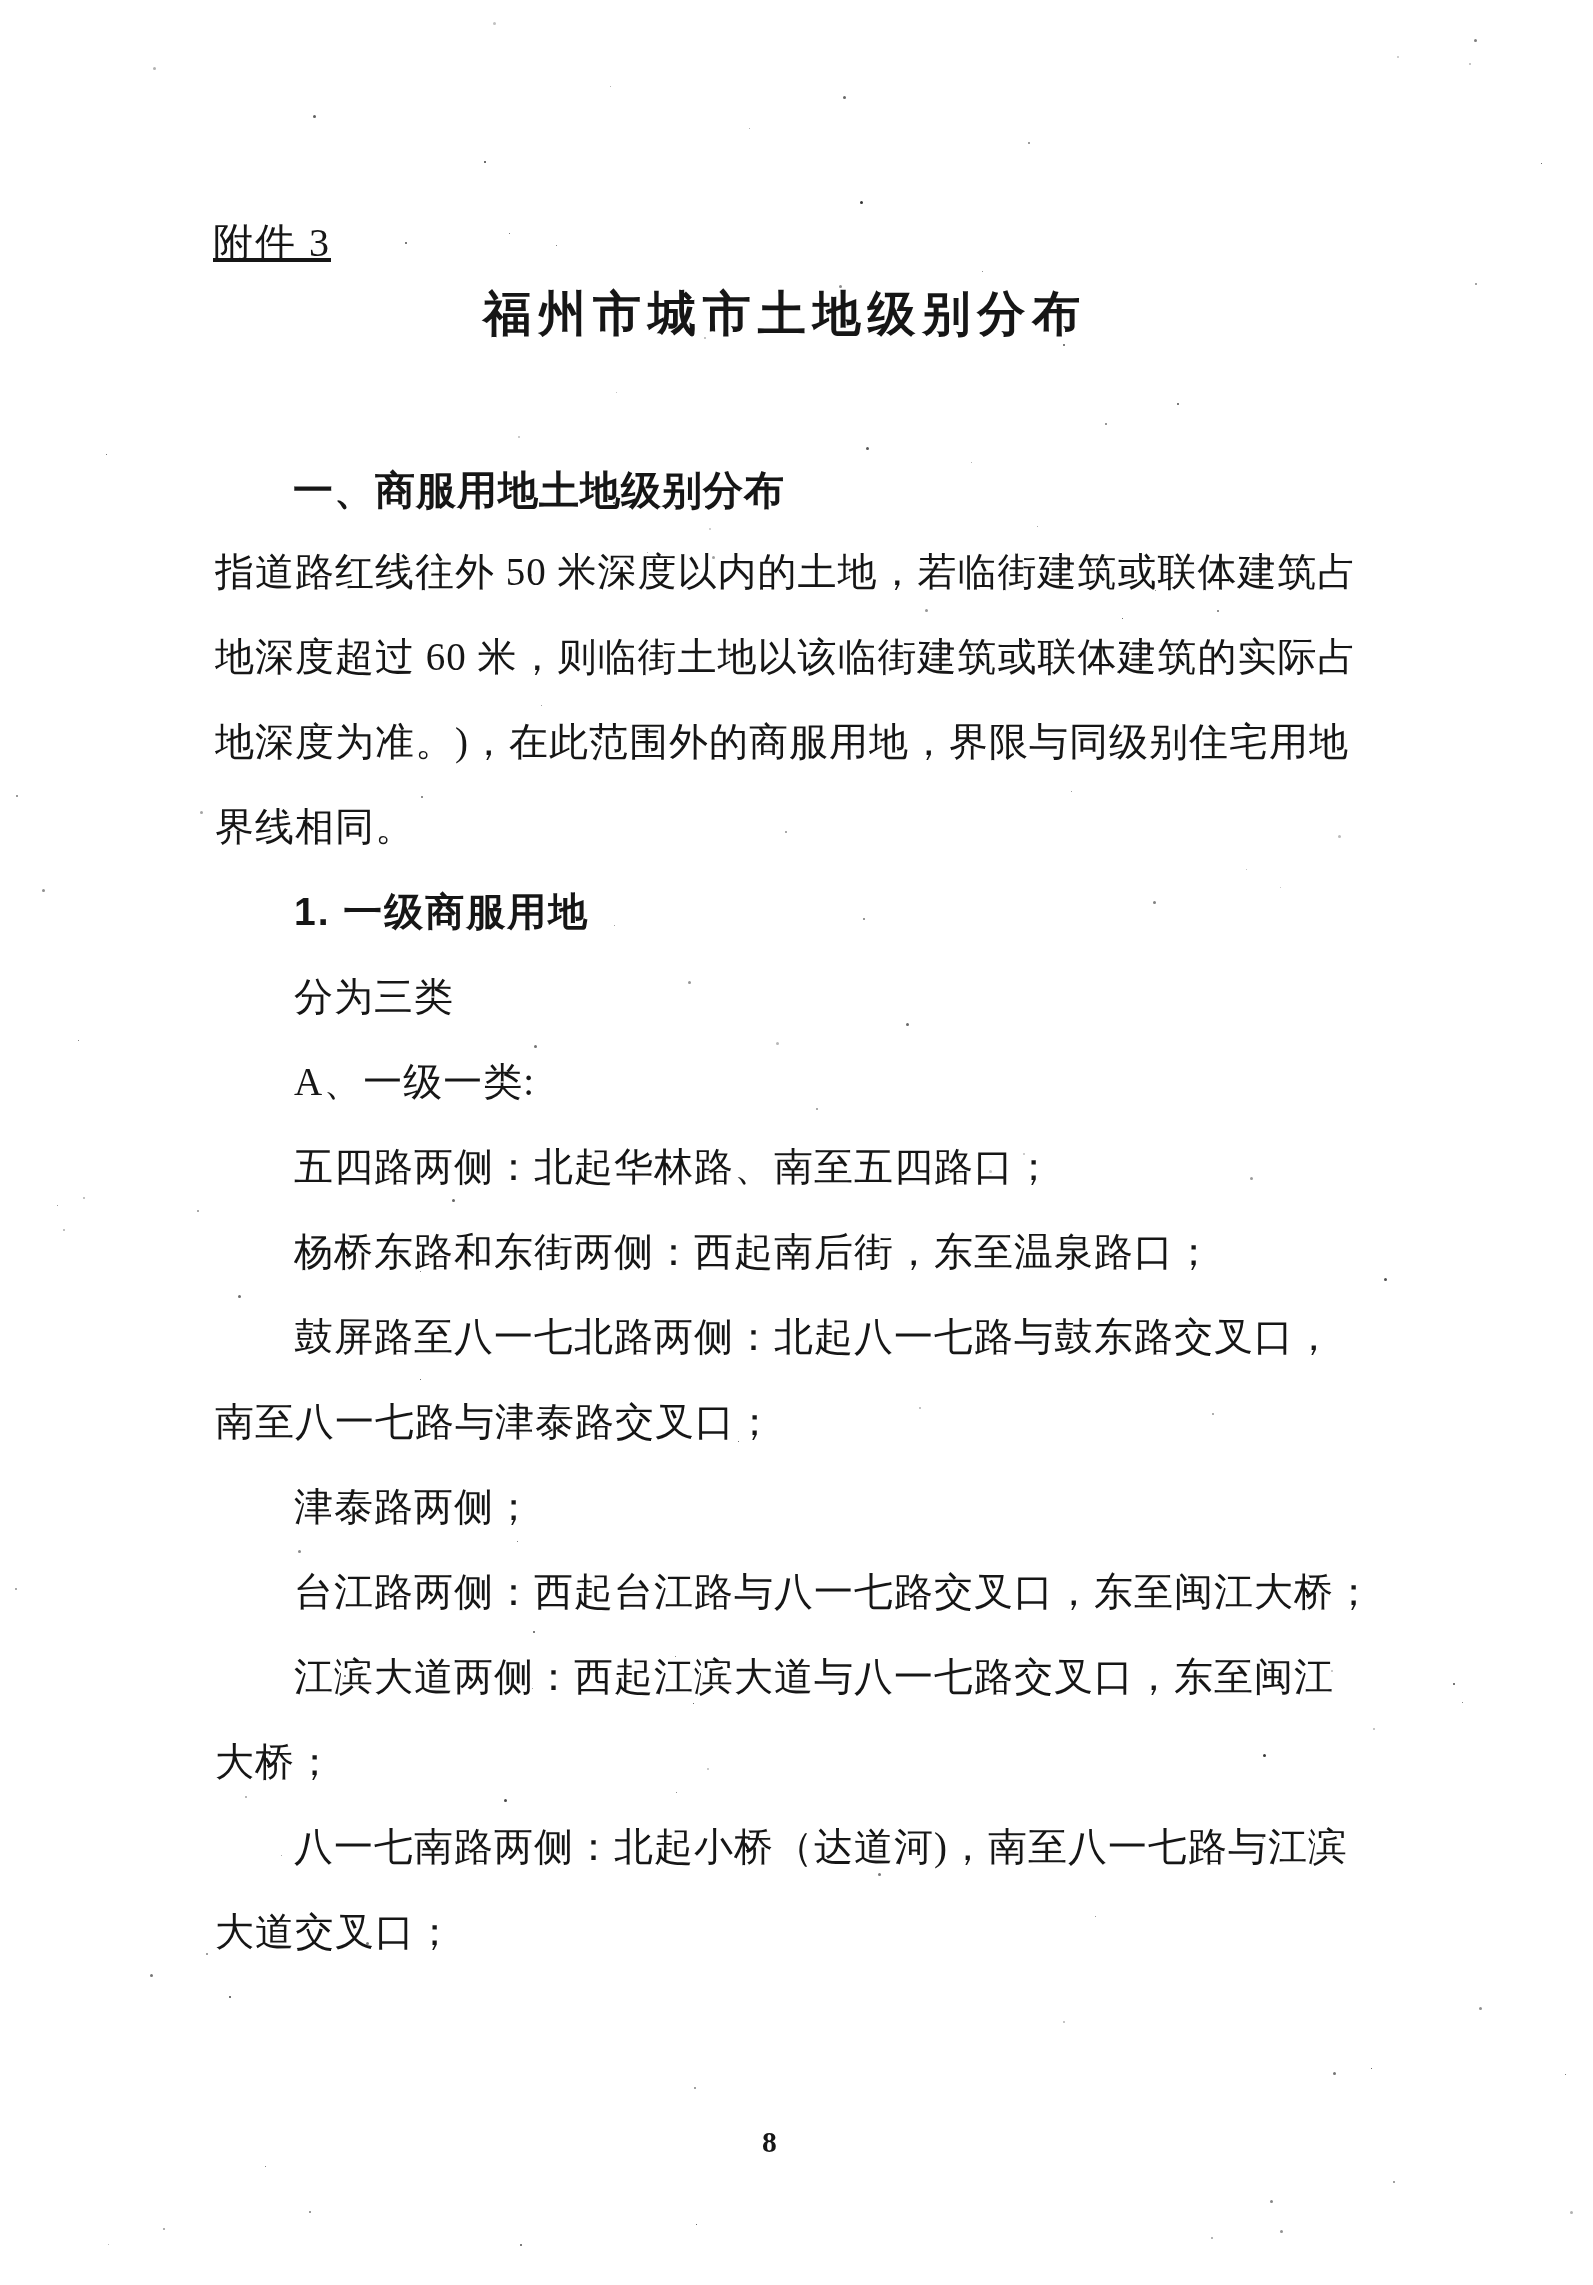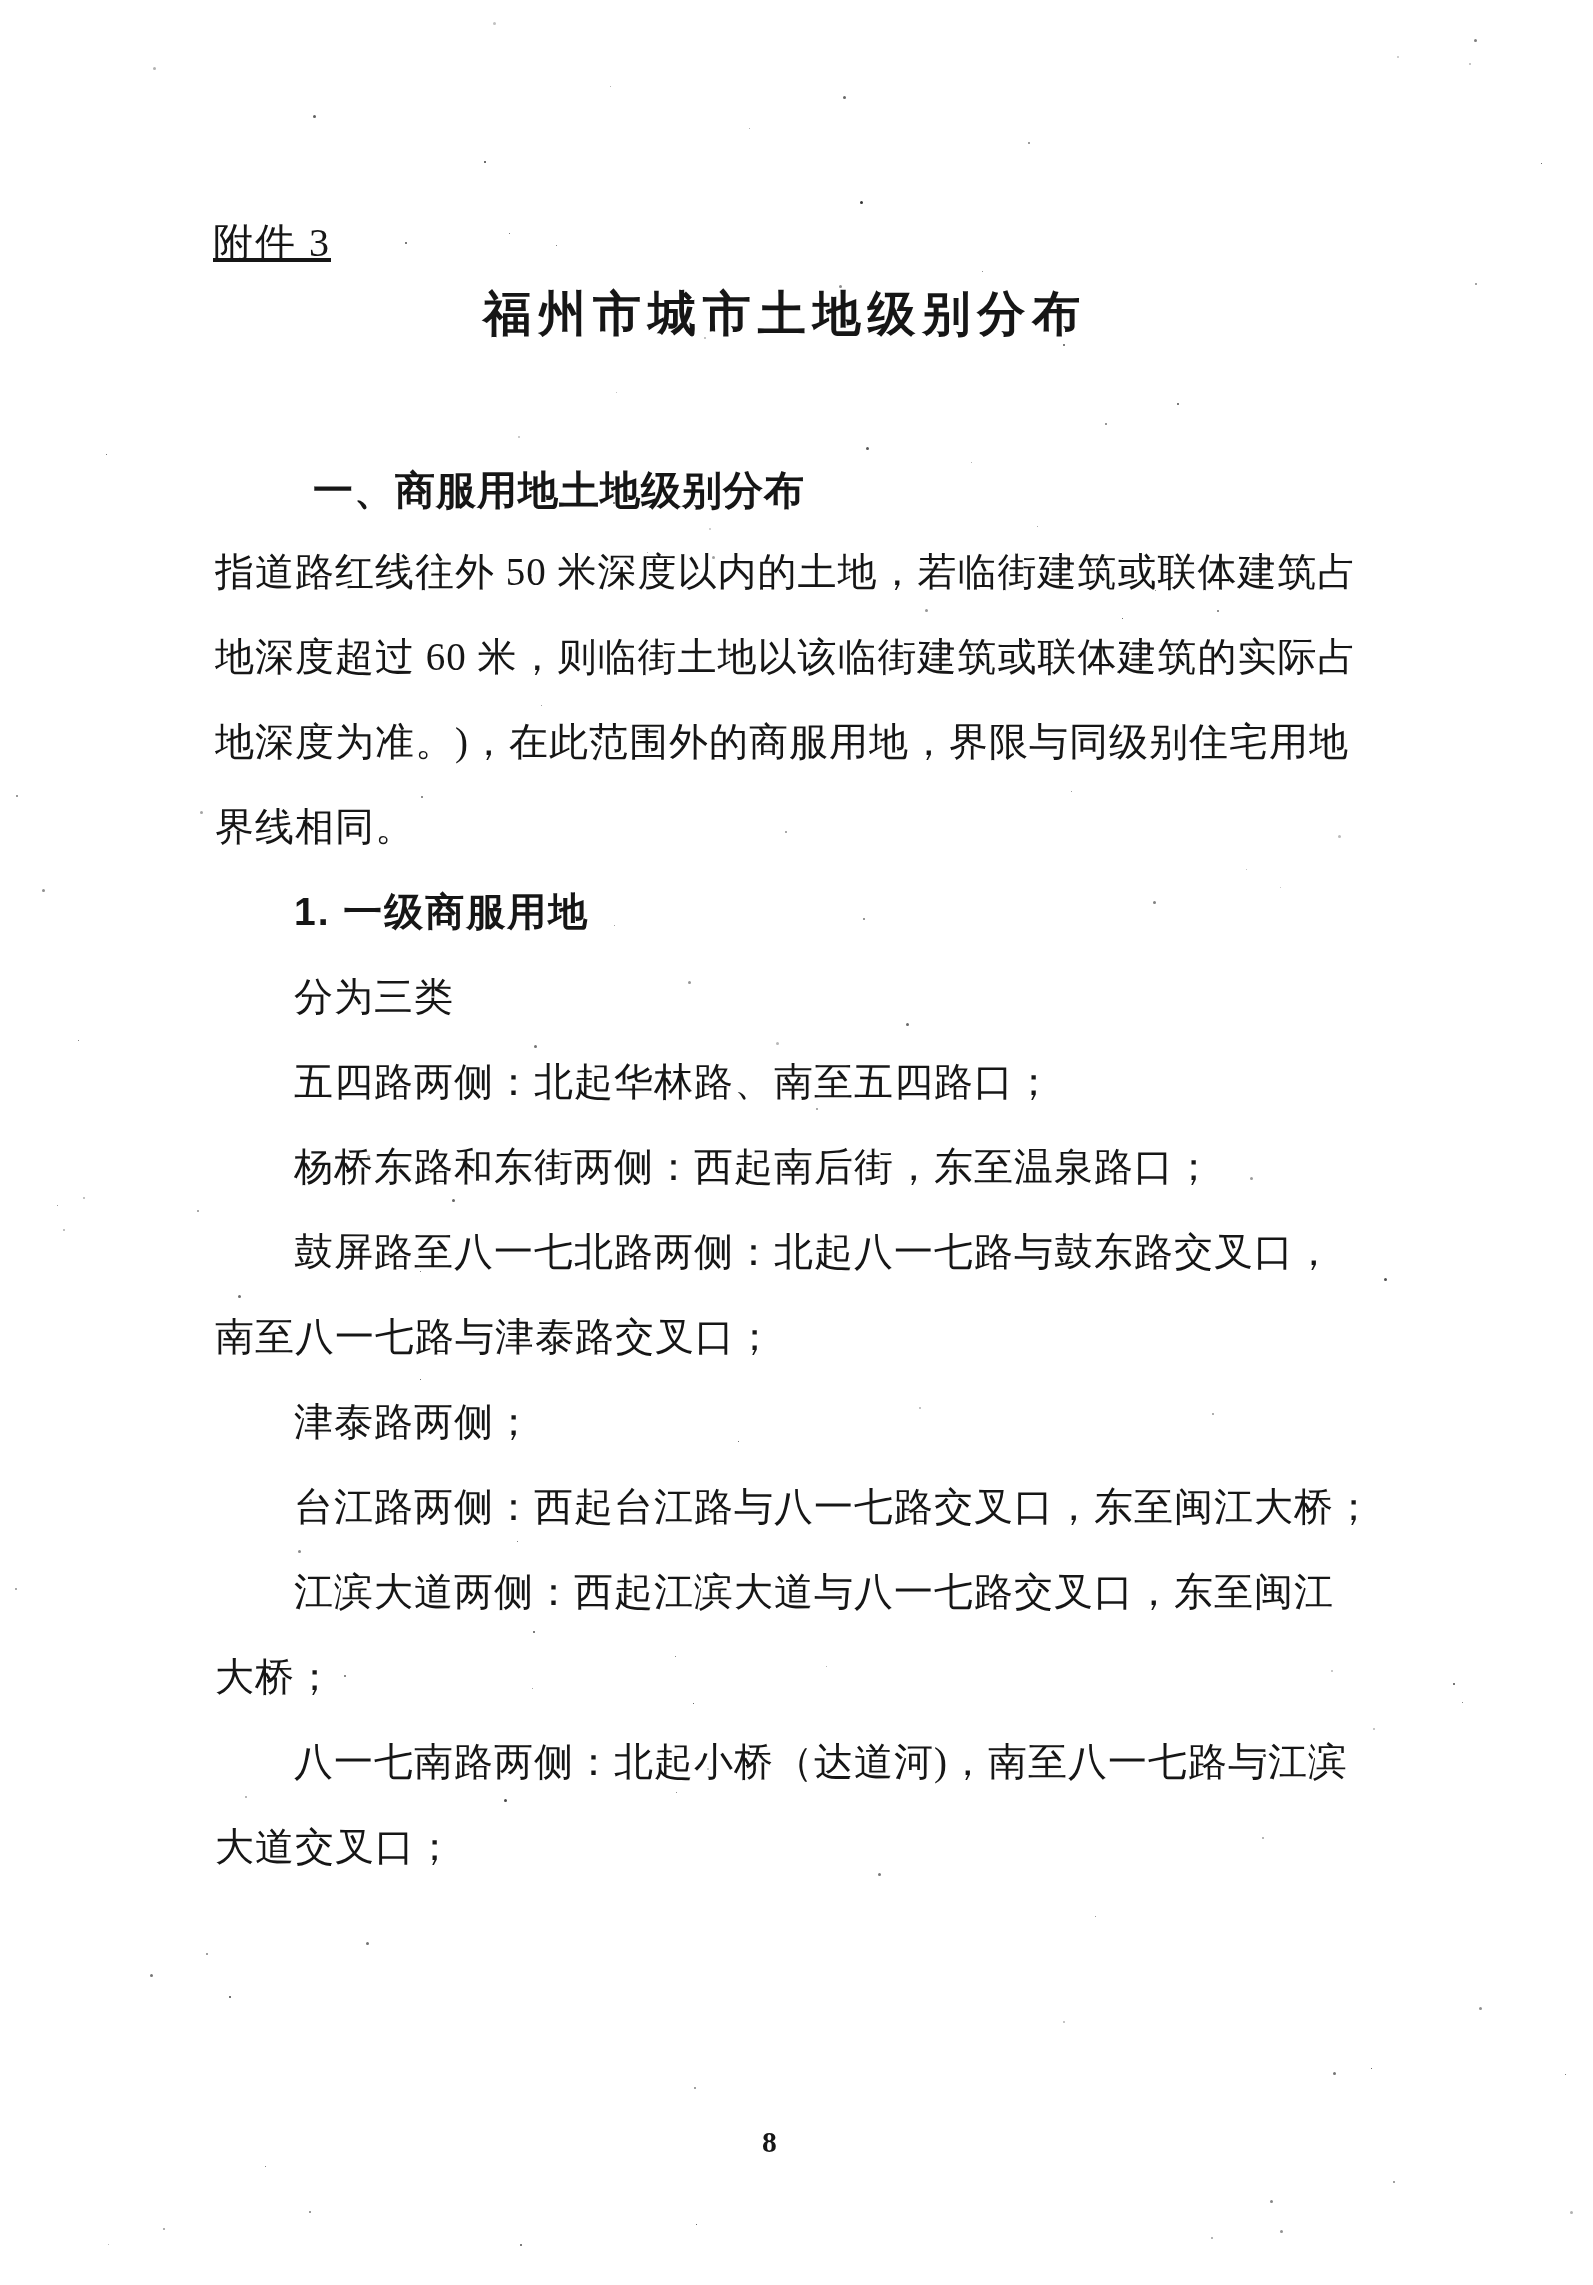--- a/index.html
+++ b/index.html
@@ -41,21 +41,20 @@
   }
   .section-heading {
     position: absolute;
     left: 293px;
     top: 463px;
     font-family: "Liberation Sans", sans-serif;
     font-weight: bold;
     font-size: 40px;
     letter-spacing: 1px;
     white-space: nowrap;
-    margin-left: 20px;
   }
   .body-lines {
     position: absolute;
     left: 215px;
     top: 529px;
     width: 1182px;
   }
   .line {
     height: 85px;
     line-height: 85px;
@@ -226,20 +225,21 @@
 
   <div class="section-heading">一、商服用地土地级别分布</div>
 
   <div class="body-lines" id="body-lines">
       <div class="line">指道路红线往外 50 米深度以内的土地，若临街建筑或联体建筑占</div>
       <div class="line">地深度超过 60 米，则临街土地以该临街建筑或联体建筑的实际占</div>
       <div class="line">地深度为准。)，在此范围外的商服用地，界限与同级别住宅用地</div>
       <div class="line">界线相同。</div>
       <div class="line indent bold">1. 一级商服用地</div>
       <div class="line indent">分为三类</div>
+      <div class="line indent">A、一级一类:</div>
       <div class="line indent">五四路两侧：北起华林路、南至五四路口；</div>
       <div class="line indent">杨桥东路和东街两侧：西起南后街，东至温泉路口；</div>
       <div class="line indent">鼓屏路至八一七北路两侧：北起八一七路与鼓东路交叉口，</div>
       <div class="line">南至八一七路与津泰路交叉口；</div>
       <div class="line indent">津泰路两侧；</div>
       <div class="line indent">台江路两侧：西起台江路与八一七路交叉口，东至闽江大桥；</div>
       <div class="line indent">江滨大道两侧：西起江滨大道与八一七路交叉口，东至闽江</div>
       <div class="line">大桥；</div>
       <div class="line indent">八一七南路两侧：北起小桥（达道河)，南至八一七路与江滨</div>
       <div class="line">大道交叉口；</div>

